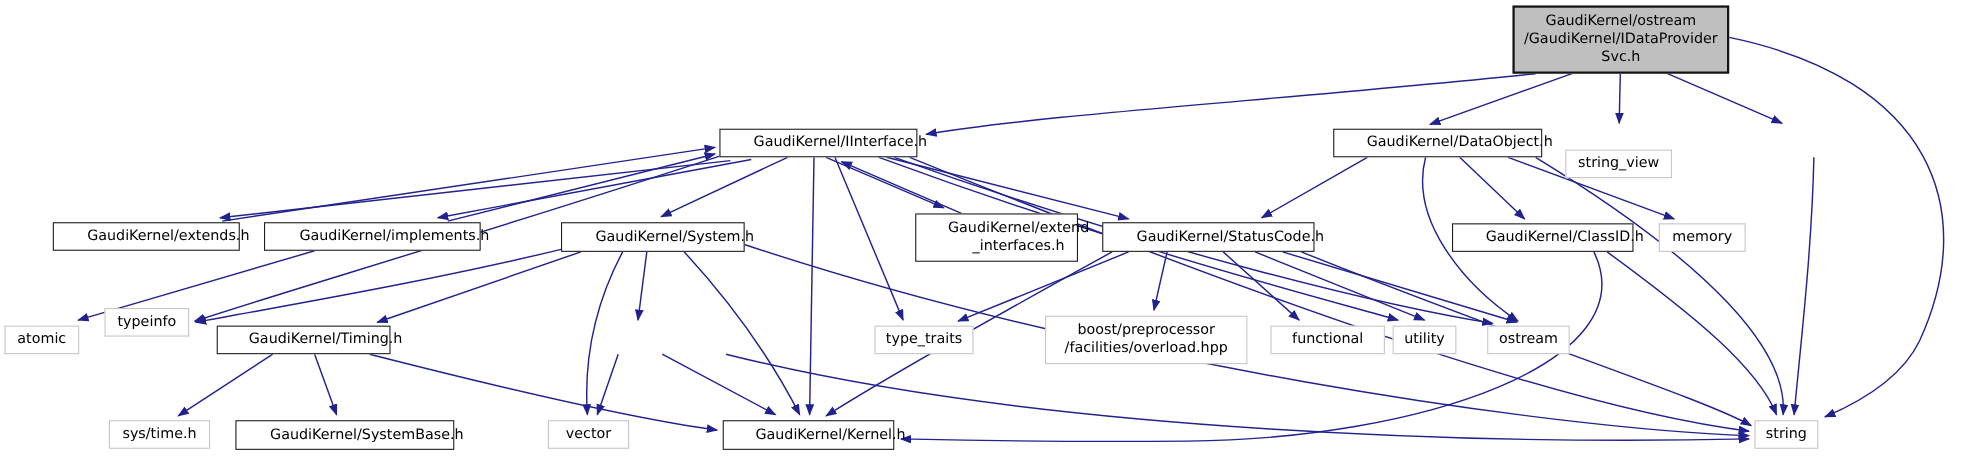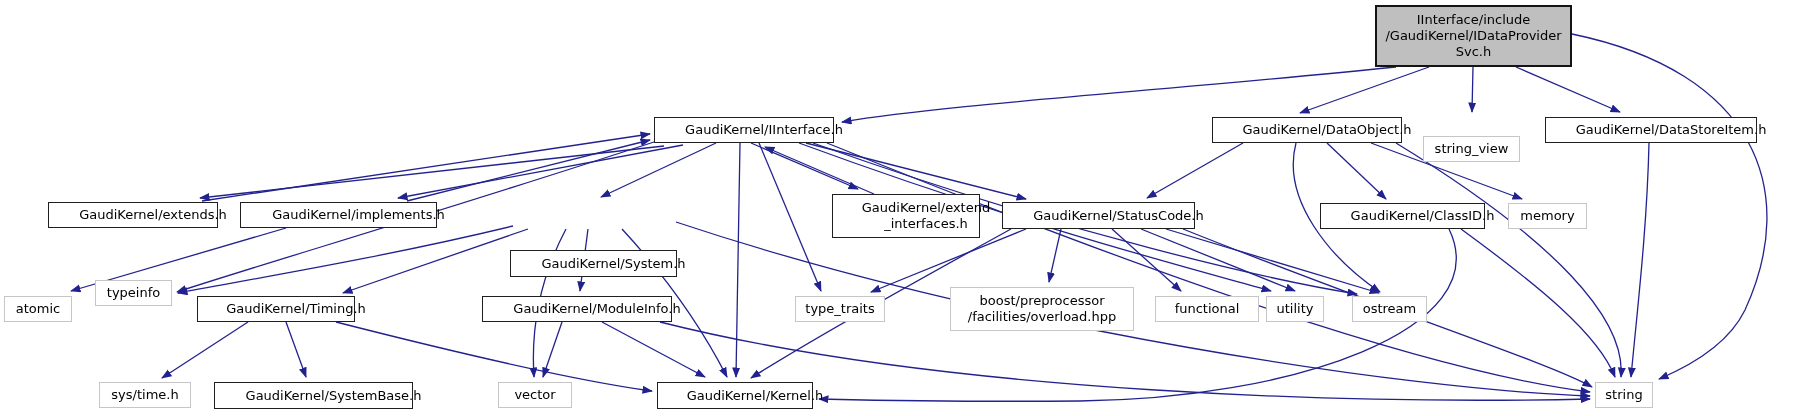--- a/index.html
+++ b/index.html
@@ -67,43 +67,40 @@
       <path d="M1327,143 L1386,199" class="edge" marker-end="url(#arrow)"></path>
       <path d="M1371,143 L1522,199" class="edge" marker-end="url(#arrow)"></path>
       <path d="M1296,143 C1281,200 1331,259 1380,292" class="edge" marker-end="url(#arrow)"></path>
       <path d="M1396,143 C1558,242 1626,320 1621,377" class="edge" marker-end="url(#arrow)"></path>
       <path d="M1649,143 C1647,230 1637,312 1631,377" class="edge" marker-end="url(#arrow)"></path>
       <path d="M1449,229 C1498,330 1290,399 1080,401 C940,402 865,400 819,399" class="edge" marker-end="url(#arrow)"></path>
       <path d="M1461,229 C1539,286 1598,334 1615,377" class="edge" marker-end="url(#arrow)"></path>
       <path d="M286,228 L71,291" class="edge" marker-end="url(#arrow)"></path>
     </svg>
 <div class="node root" style="left: 1375px; top: 5px; width: 197px; height: 62px;">
-      <div class="lbl">IInterface/include</div>
+      <div class="lbl">GaudiKernel/ostream</div>
       <div class="lbl">/GaudiKernel/IDataProvider</div>
       <div class="lbl">Svc.h</div>
     </div>
     <div class="node project" style="left: 654px; top: 117px; width: 180px; height: 26px;">
       <div class="lbl">GaudiKernel/IInterface.h</div>
     </div>
     <div class="node project" style="left: 1212px; top: 117px; width: 190px; height: 26px;">
       <div class="lbl">GaudiKernel/DataObject.h</div>
     </div>
     <div class="node external" style="left: 1423px; top: 117px; width: 97px; height: 26px; margin-top: 19px;">
       <div class="lbl">string_view</div>
     </div>
-    <div class="node project" style="left: 1545px; top: 117px; width: 212px; height: 26px;">
-      <div class="lbl">GaudiKernel/DataStoreItem.h</div>
-    </div>
     <div class="node project" style="left: 240px; top: 202px; width: 197px; height: 26px;">
       <div class="lbl">GaudiKernel/implements.h</div>
     </div>
     <div class="node project" style="left: 48px; top: 202px; width: 170px; height: 26px;">
       <div class="lbl">GaudiKernel/extends.h</div>
     </div>
-    <div class="node project" style="left: 510px; top: 202px; width: 167px; height: 27px; margin-top: 48px;">
+    <div class="node project" style="left: 510px; top: 202px; width: 167px; height: 27px;">
       <div class="lbl">GaudiKernel/System.h</div>
     </div>
     <div class="node project" style="left: 832px; top: 194px; width: 148px; height: 44px;">
       <div class="lbl">GaudiKernel/extend</div>
       <div class="lbl">_interfaces.h</div>
     </div>
     <div class="node project" style="left: 1002px; top: 202px; width: 193px; height: 27px;">
       <div class="lbl">GaudiKernel/StatusCode.h</div>
     </div>
     <div class="node project" style="left: 1320px; top: 203px; width: 165px; height: 26px;">
@@ -113,23 +110,20 @@
       <div class="lbl">memory</div>
     </div>
     <div class="node external" style="left: 4px; top: 296px; width: 68px; height: 26px;">
       <div class="lbl">atomic</div>
     </div>
     <div class="node external" style="left: 95px; top: 280px; width: 77px; height: 26px;">
       <div class="lbl">typeinfo</div>
     </div>
     <div class="node project" style="left: 197px; top: 296px; width: 158px; height: 26px;">
       <div class="lbl">GaudiKernel/Timing.h</div>
-    </div>
-    <div class="node project" style="left: 482px; top: 296px; width: 190px; height: 26px;">
-      <div class="lbl">GaudiKernel/ModuleInfo.h</div>
     </div>
     <div class="node external" style="left: 795px; top: 296px; width: 90px; height: 26px;">
       <div class="lbl">type_traits</div>
     </div>
     <div class="node external" style="left: 950px; top: 287px; width: 184px; height: 44px;">
       <div class="lbl">boost/preprocessor</div>
       <div class="lbl">/facilities/overload.hpp</div>
     </div>
     <div class="node external" style="left: 1155px; top: 296px; width: 104px; height: 26px;">
       <div class="lbl">functional</div>

